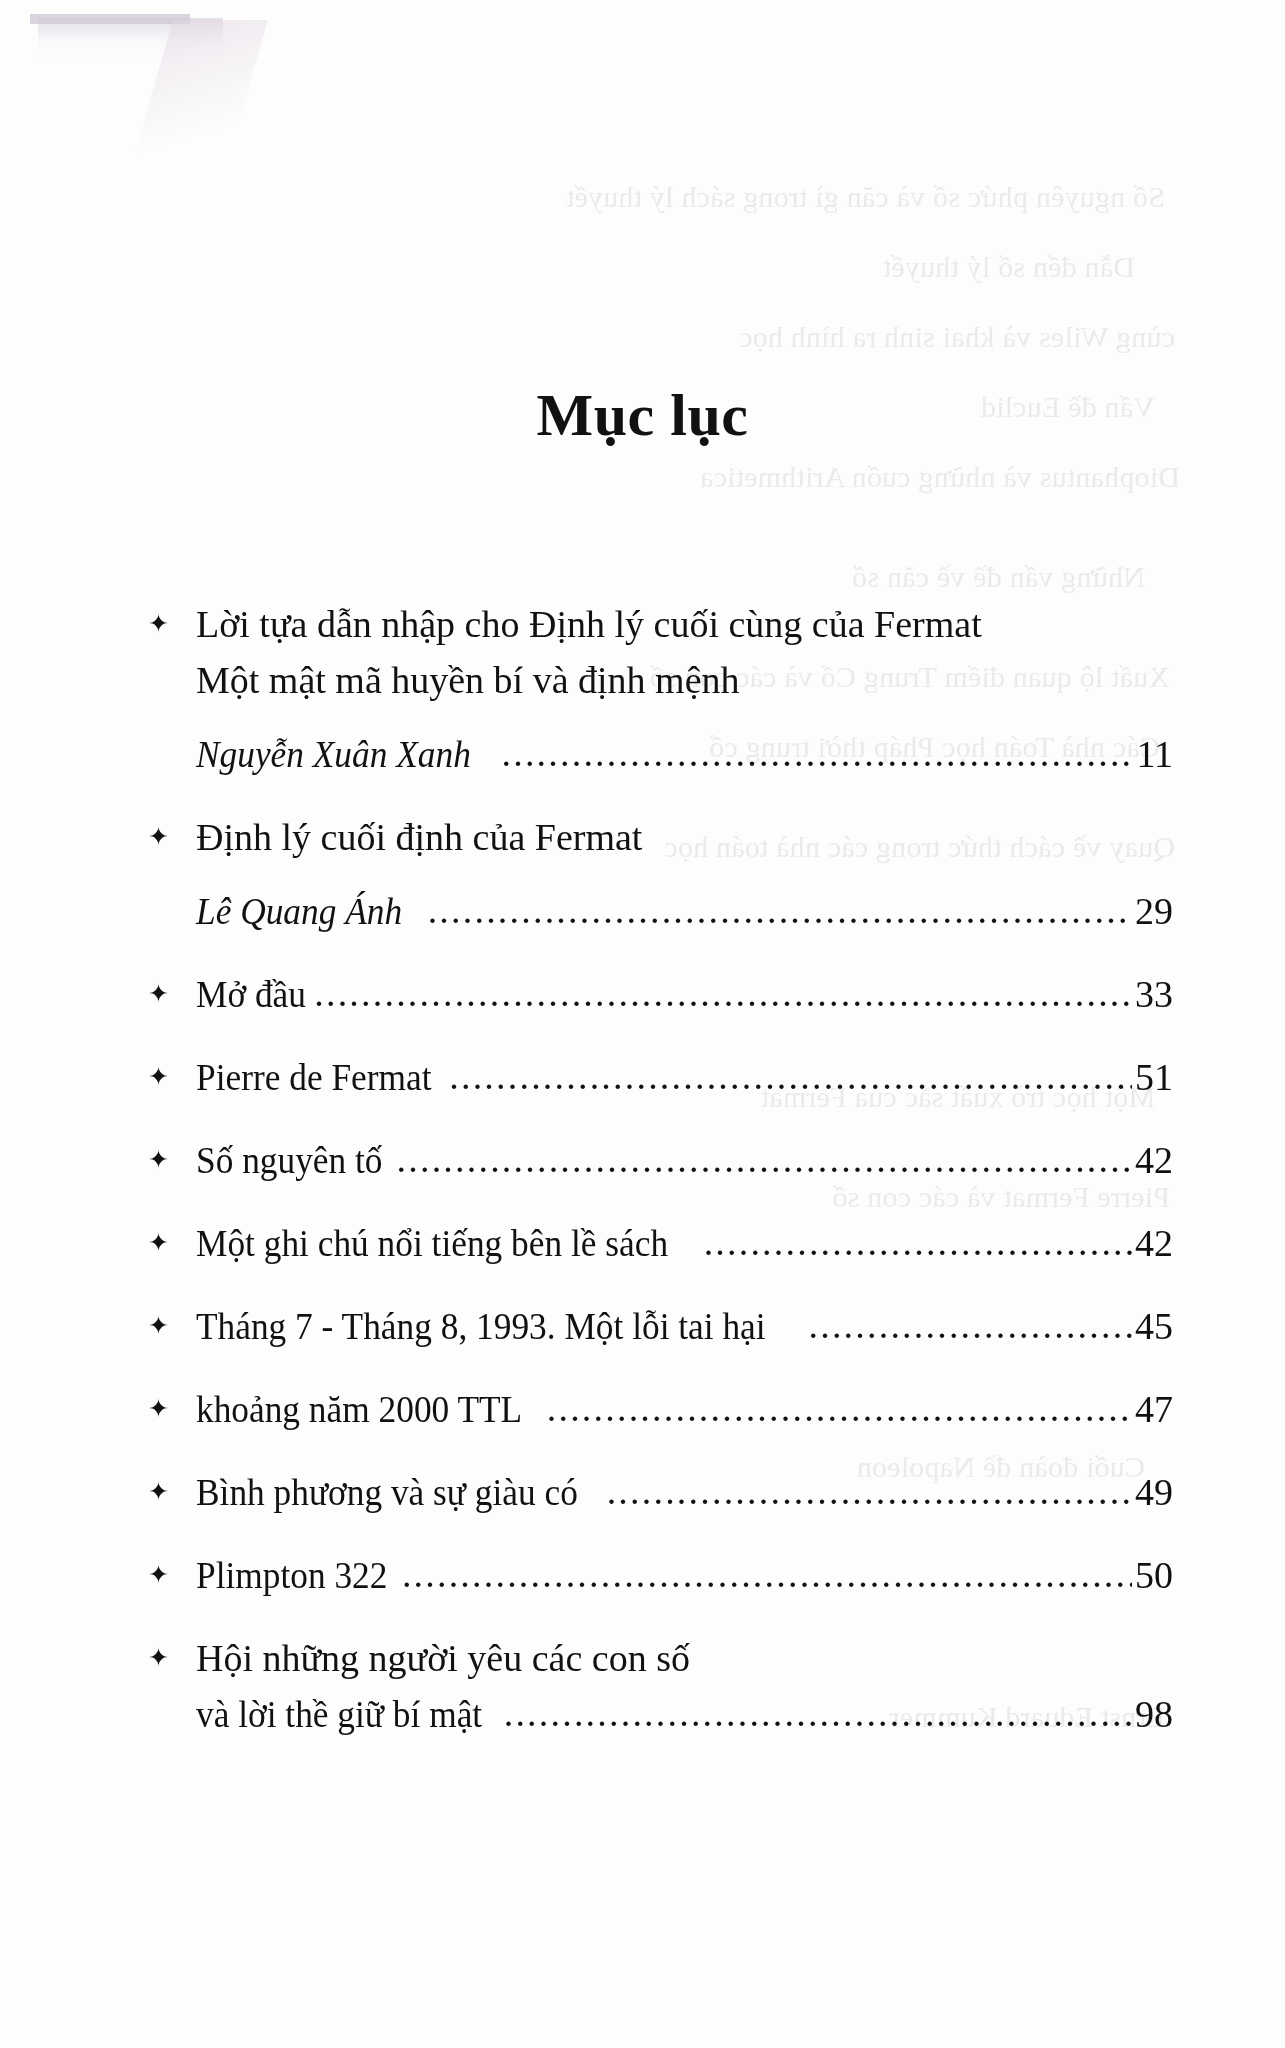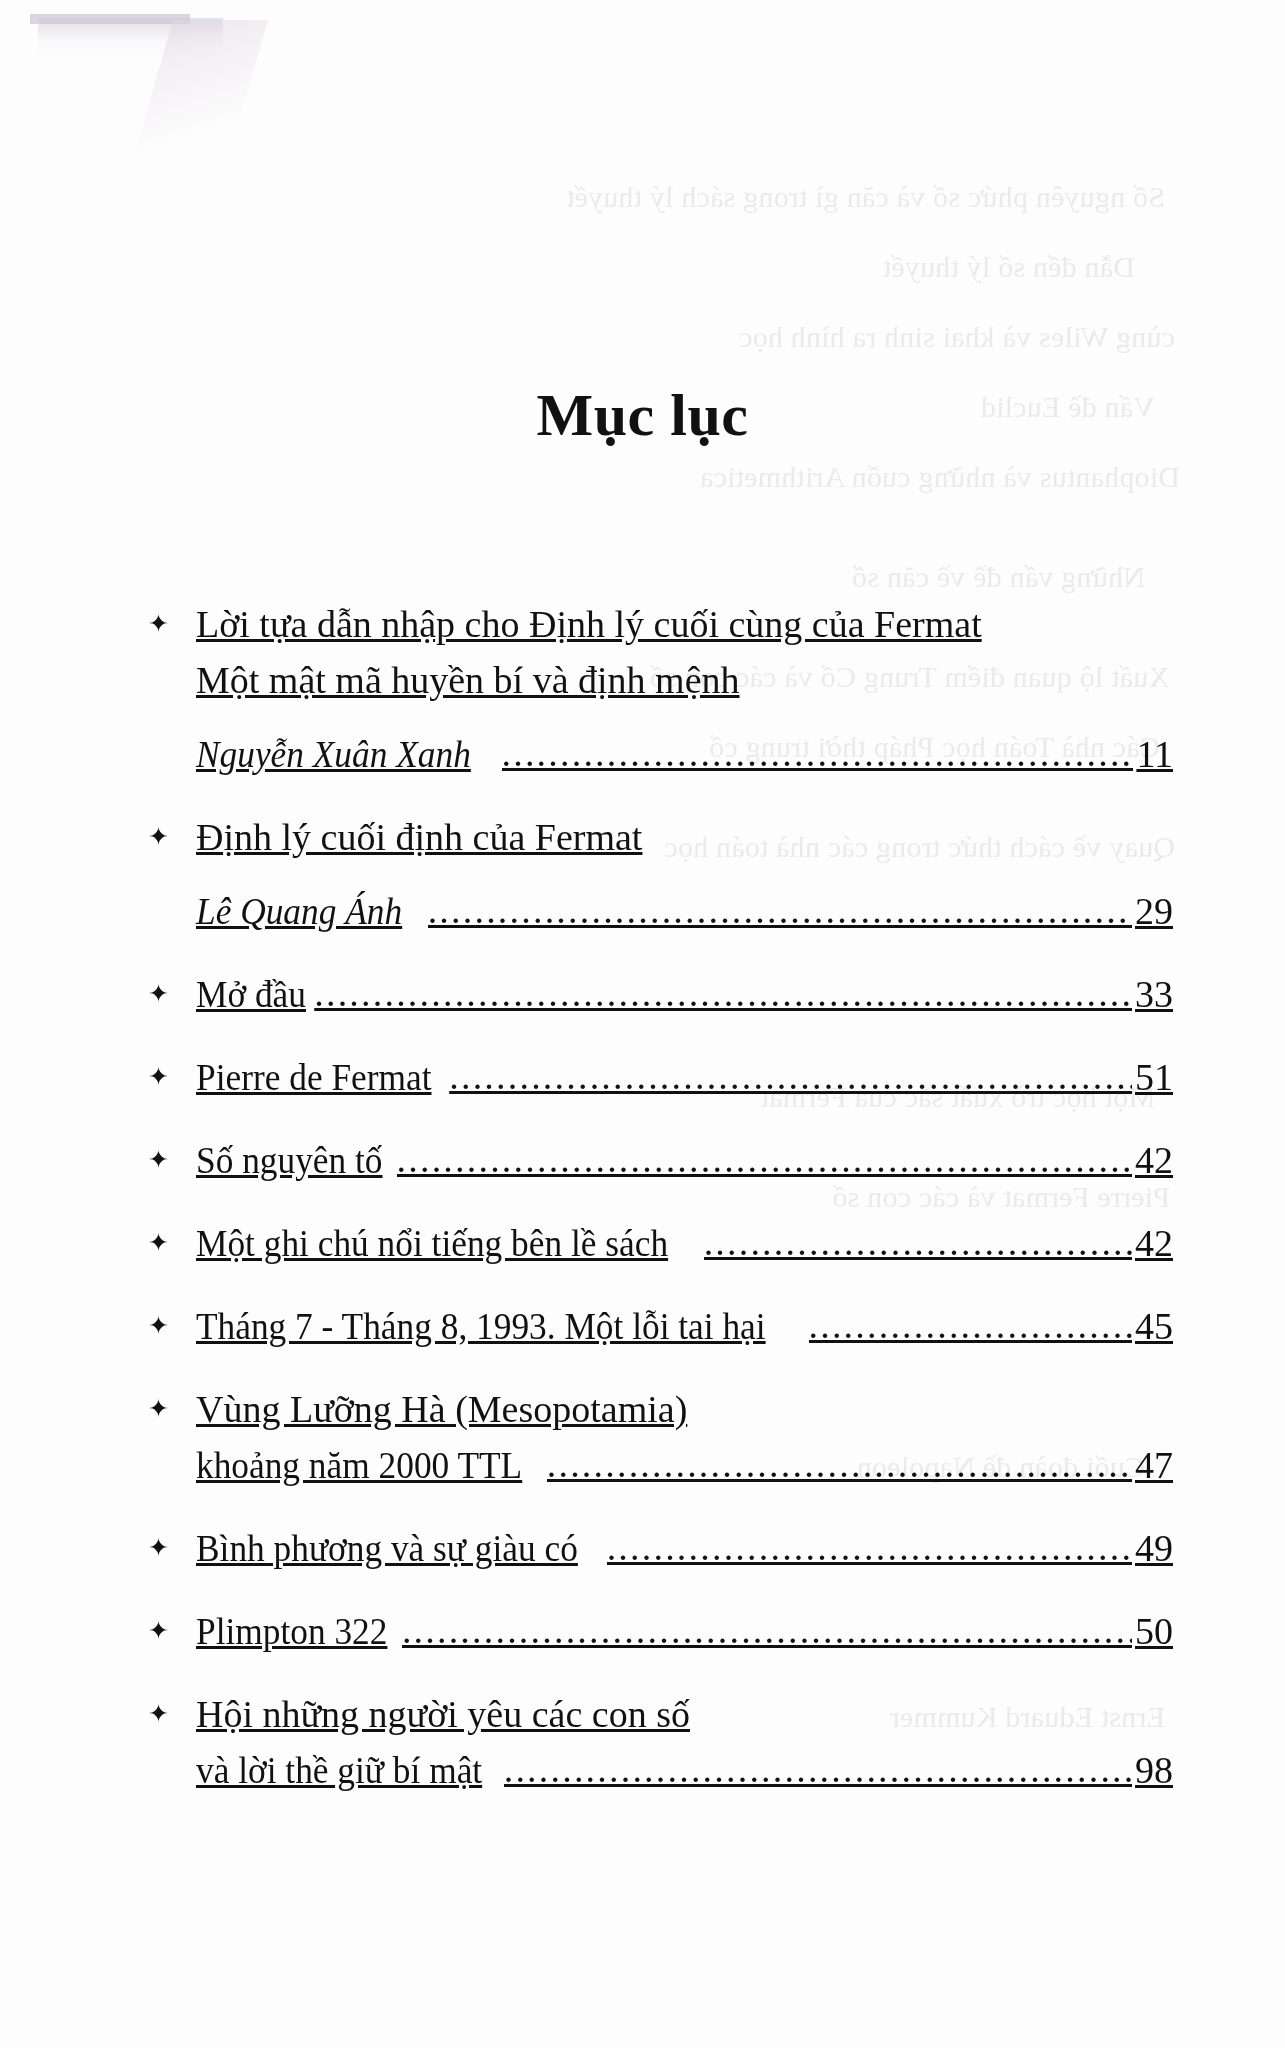--- a/index.html
+++ b/index.html
@@ -103,21 +103,20 @@
   .entry-body {
     margin-left: 48px;
   }
 
   .line {
     display: flex;
     align-items: baseline;
     font-size: 38px;
     line-height: 56px;
     white-space: nowrap;
-    text-decoration: underline;
   }
   .line.plain {
     display: block;
   }
   .line-text {
     flex: 0 0 auto;
     font-stretch: condensed;
     transform: scaleX(0.93);
     transform-origin: left center;
   }
@@ -248,21 +247,20 @@
           <span class="line-text">Tháng 7 - Tháng 8, 1993. Một lỗi tai hại</span>
           <span class="dots">................................................................................................................................................................</span>
           <span class="page-num">45</span>
         </div>
       </div>
     </div>
 
     <div class="toc-entry">
       <span class="bullet">✦</span>
       <div class="entry-body">
-        <div class="line plain"><span class="line-text">Vùng Lưỡng Hà (Mesopotamia)</span></div>
         <div class="line">
           <span class="line-text">khoảng năm 2000 TTL</span>
           <span class="dots">................................................................................................................................................................</span>
           <span class="page-num">47</span>
         </div>
       </div>
     </div>
 
     <div class="toc-entry">
       <span class="bullet">✦</span>

